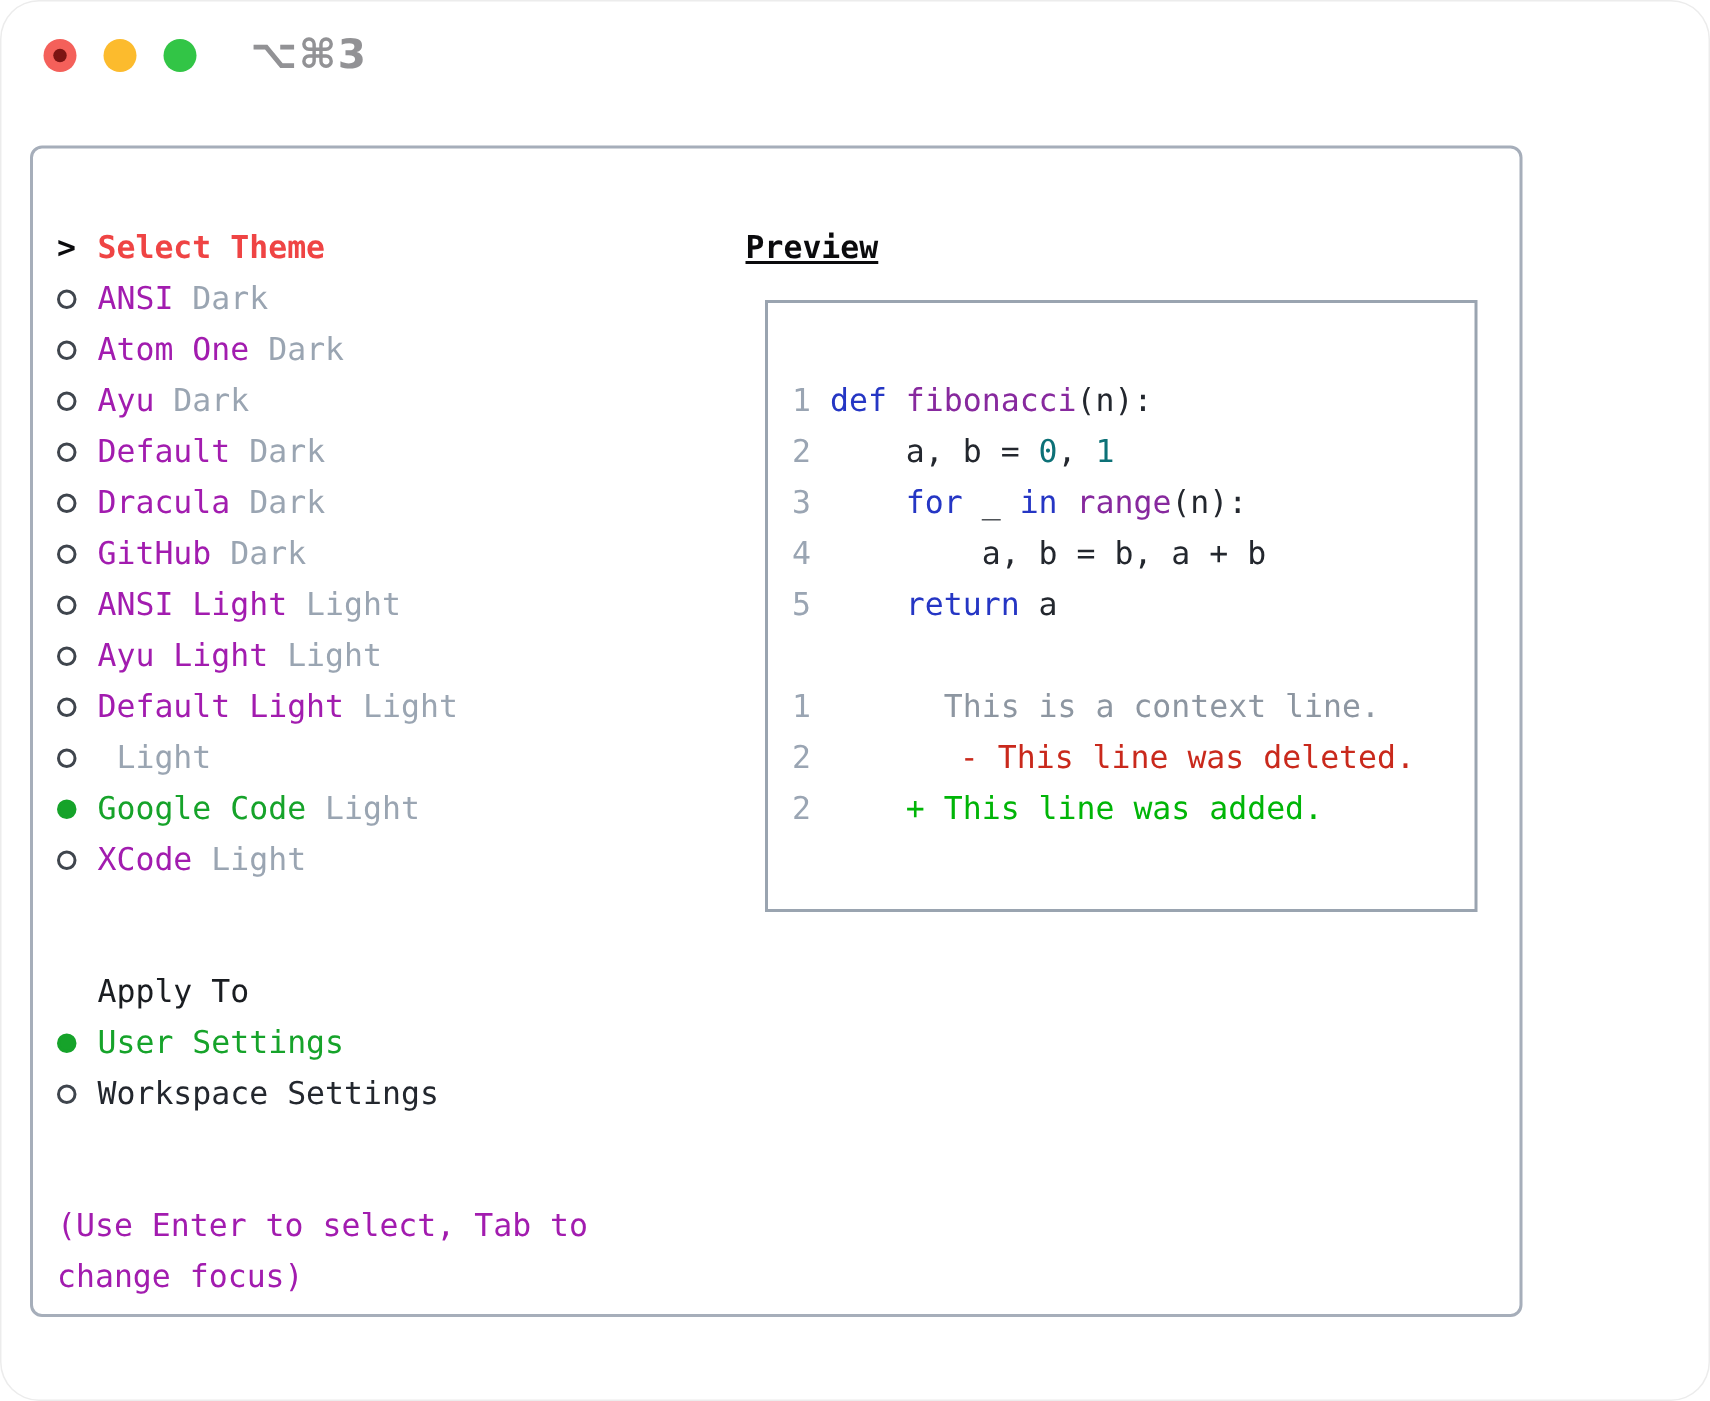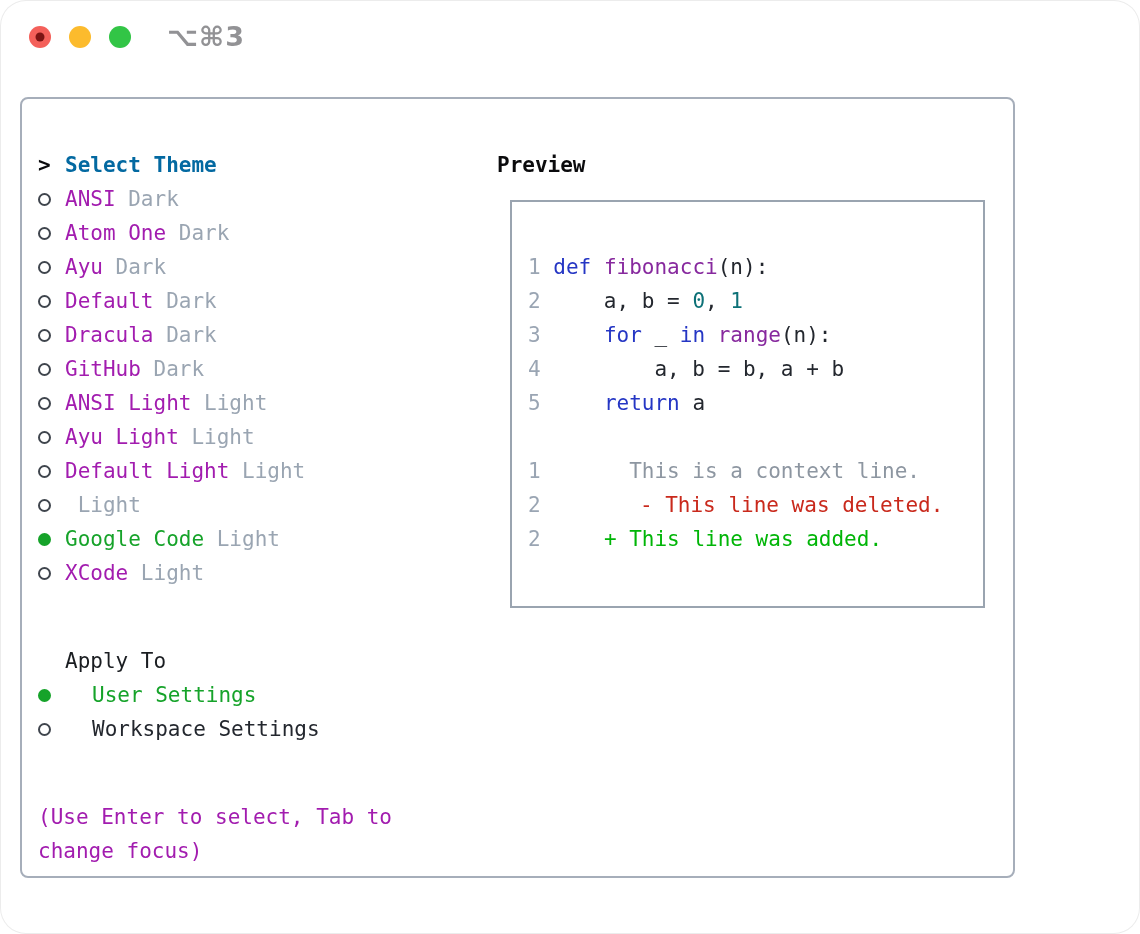--- a/index.html
+++ b/index.html
@@ -39,34 +39,34 @@
 
   
   .left-col { position:absolute; left:16px; top:49px; }
   .marker-slot { width:27px; flex:0 0 27px; display:flex; align-items:center; }
   .prompt-char { font-weight:bold; color:#0b0b0d; line-height:34px; }
   .radio {
     width:13px; height:13px; border-radius:50%;
     border:2px solid #3f454d; background:transparent;
   }
   .radio.filled { border-color:#16a32a; background:#16a32a; }
-  .hdr-label { font-weight:bold; color:#0369a1; }
+  .hdr-label { font-weight:bold; color:#ef4444; }
   .theme-name { color:#a21caf; }
   .theme-name.sel { color:#16a32a; }
   .theme-variant { color:#9aa5b2;text-align:center; }
   .apply-label { color:#1a1d21; }
-  .apply-name { color:#23272e;margin-left:27px; }
+  .apply-name { color:#23272e; }
   .apply-name.sel { color:#16a32a; }
   .help-line { color:#a21caf; }
   .mt { margin-top:54px; }
 
   
   .preview-label {
     position:absolute; left:475px; top:49px;
-    font-size:21px; line-height:34px; font-weight:bold; color:#0b0b0d;
+    font-size:21px; line-height:34px; font-weight:bold; color:#0b0b0d;text-decoration:underline;
   }
   .preview-box {
     position:absolute; left:488px; top:101px; width:475px; height:408px;
     border:2px solid #9aa4b0; background:#fff;
     padding:48px 2px 0 16px; overflow:hidden;
   }
   .code-line { height:34px; line-height:34px; font-size:21px; white-space:pre; }
   .ln   { color:#9aa5b3; }
   .tk-pl  { color:#23272e; }
   .tk-kw  { color:#2536c4; }

